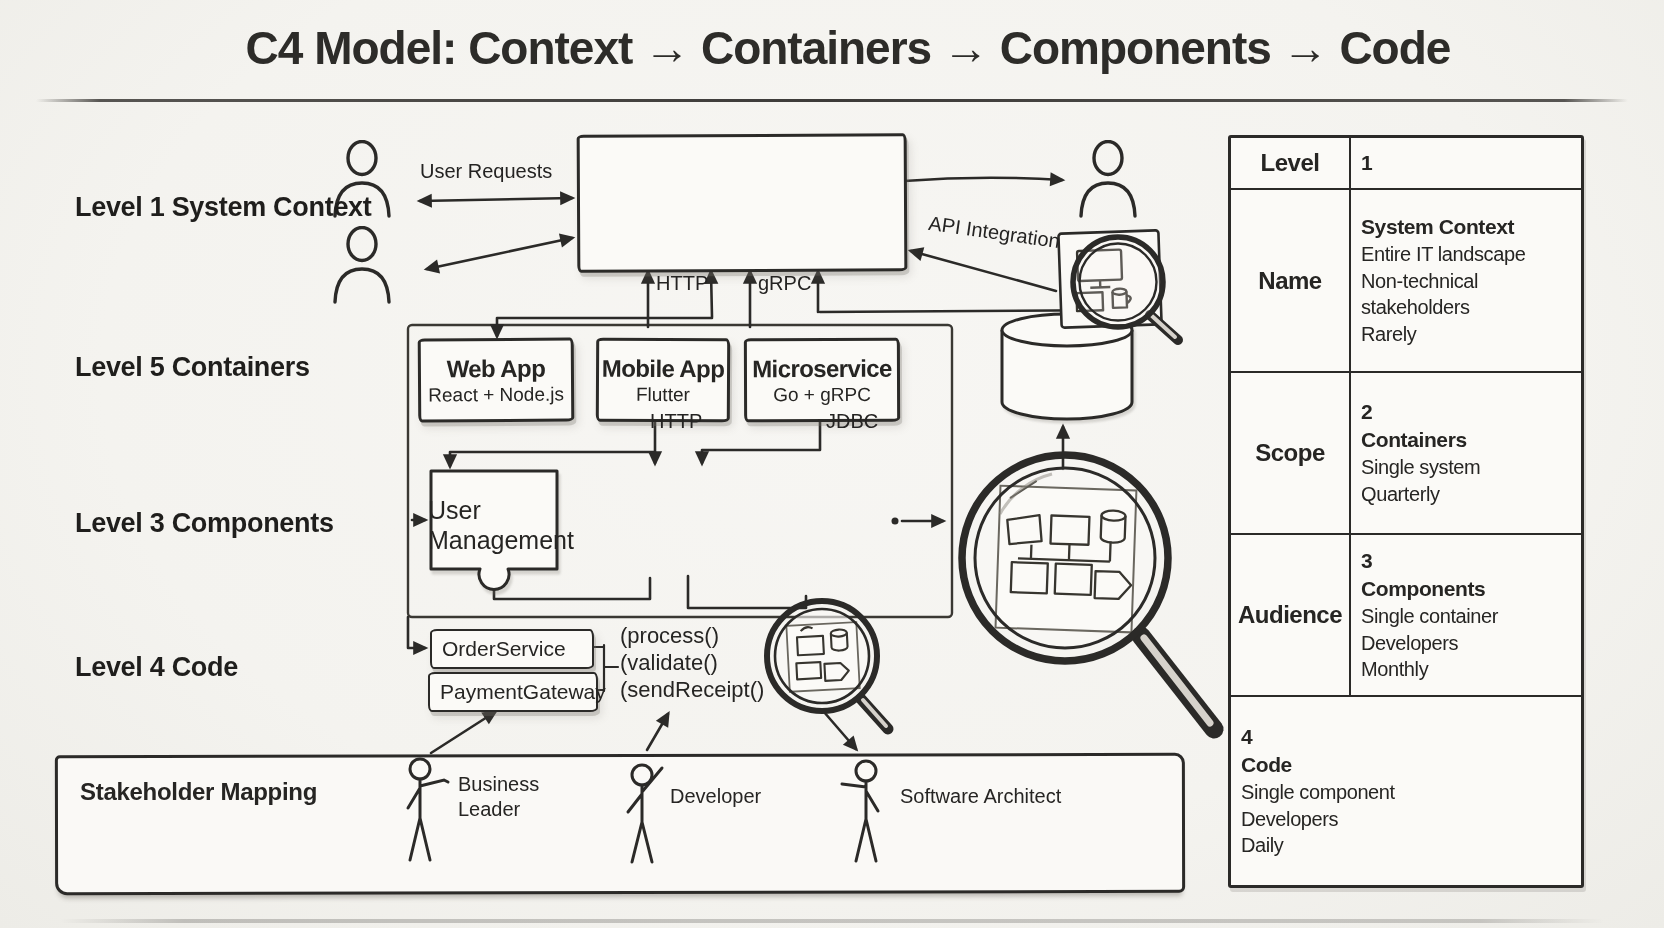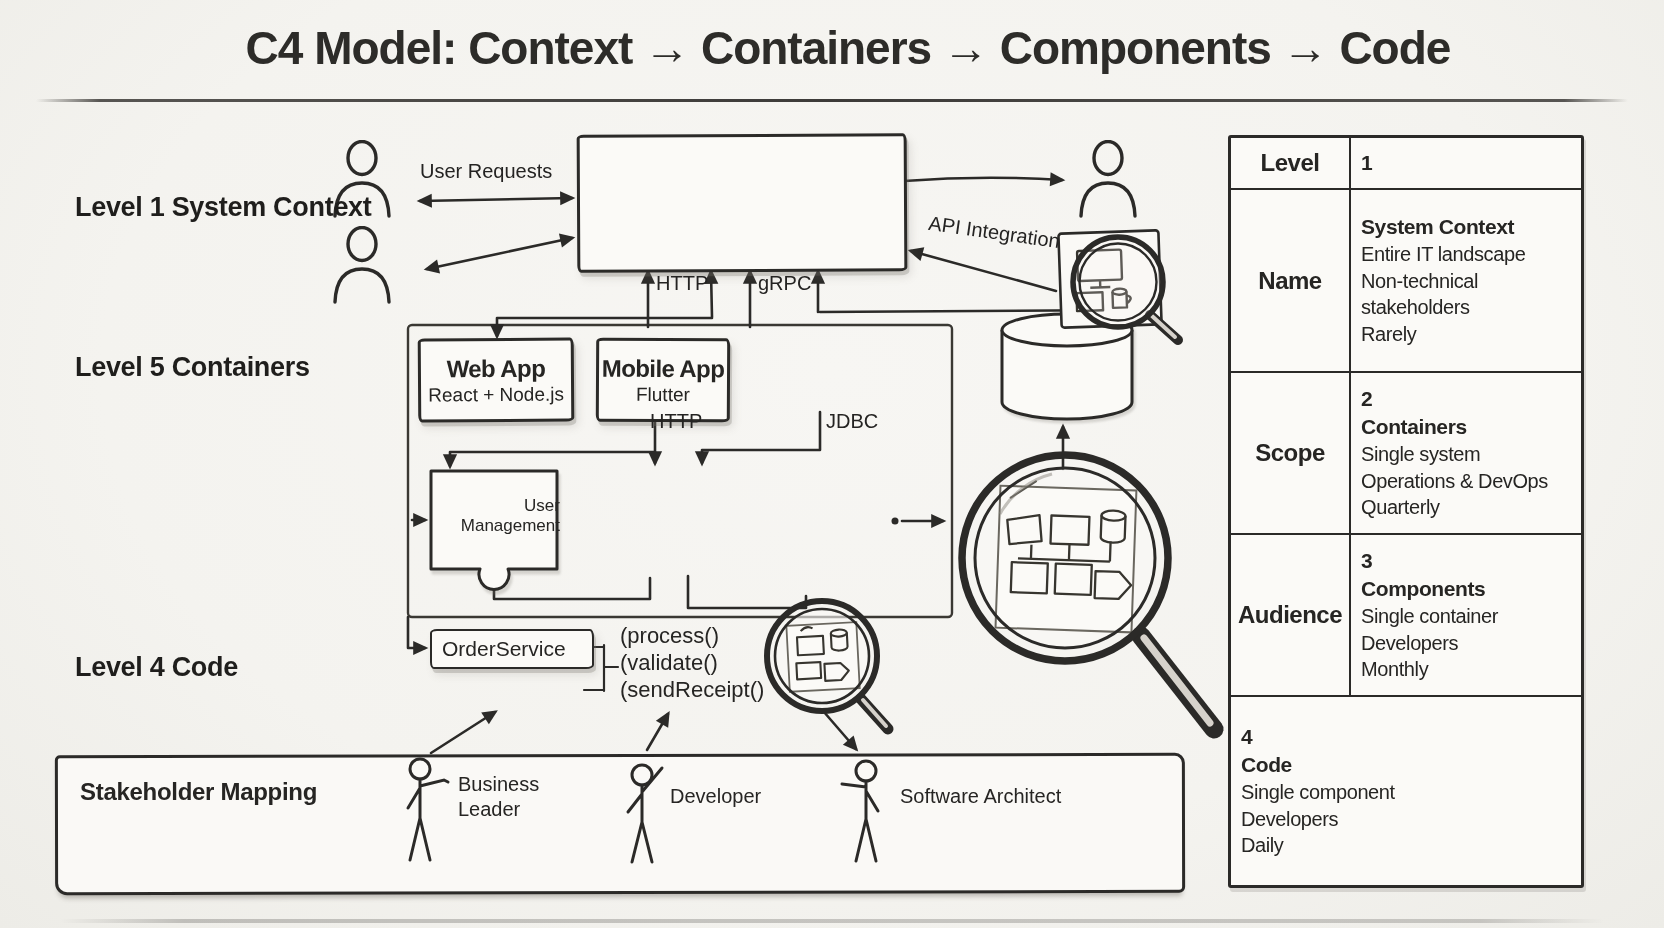--- a/index.html
+++ b/index.html
@@ -28,21 +28,21 @@
   .api-label{left:928px;top:221px;transform:rotate(8deg);}
   .person{position:absolute;z-index:3;}
   .person svg, .stick svg{display:block;}
   .pstroke{fill:none;stroke:#2b2a28;stroke-width:3.4;stroke-linecap:round;}
   .db{position:absolute;left:996px;top:308px;width:142px;height:118px;z-index:2;}
   .db svg{position:absolute;inset:0;filter:drop-shadow(2px 3px 1px rgba(120,115,108,.25));}
   .db-text{position:absolute;top:32px;width:100%;text-align:center;z-index:2;}
   .puzzle{position:absolute;z-index:2;}
   .puzzle svg{position:absolute;left:0;top:0;overflow:visible;filter:drop-shadow(2px 4px 1px rgba(120,115,108,.26));}
   .puzzle path{fill:#fbfaf7;stroke:#2b2a28;stroke-width:3;stroke-linejoin:round;}
-  .p-label{position:absolute;z-index:2;text-align:right;font-size:17px;line-height:1.18;}
+  .p-label{position:absolute;z-index:2;text-align:left;font-size:25px;line-height:1.18;}
   .code-box{display:flex;align-items:center;padding-left:10px;font-size:21px;border-width:2.6px;}
   .methods{position:absolute;left:620px;top:622px;z-index:4;font-size:22px;line-height:27px;}
   .mag{position:absolute;z-index:3;}
   .mag svg{display:block;overflow:visible;}
   .stakeholder-bar{position:absolute;left:55px;top:754px;width:1124px;height:134px;z-index:2;
     background:#faf9f6;border:3px solid #2b2a28;border-radius:5px 10px 6px 12px;transform:rotate(-.12deg);
     box-shadow:0 6px 5px -3px rgba(100,95,88,.4);}
   .sh-title{position:absolute;left:80px;top:778px;z-index:4;font-size:24px;font-weight:bold;letter-spacing:-.3px;}
   .stick{position:absolute;z-index:3;}
   .sstroke{fill:none;stroke:#2b2a28;stroke-width:3;stroke-linecap:round;}
@@ -94,20 +94,21 @@
     <path class="w" d="M1063,469 L1063,427" marker-end="url(#ah)"></path>
     <path class="w" d="M408,617 L408,648 L425,648" marker-end="url(#ah)"></path>
     <path class="w" d="M647,750 L668,714" marker-end="url(#ah)"></path>
     <path class="w" d="M431,753 L495,712" marker-end="url(#ah)"></path>
     <path class="w" d="M824,712 L856,749" marker-end="url(#ah)"></path>
     <path class="w" style="stroke-width:2.2" d="M581,647 L604,647 M584,690 L604,690 M604,645 L604,691 M604,667 L618,667"></path>
   </svg>
 
   <div class="lvl-label" style="top:192px">Level 1 System Context</div>
   <div class="lvl-label" style="top:352px">Level 5  Containers</div>
+  <div class="lvl-label" style="top:508px">Level 3  Components</div>
   <div class="lvl-label" style="top:652px">Level 4  Code</div>
 
   <div class="person" style="left:330px;top:140px">
     <svg width="64" height="80">
         <ellipse class="pstroke" cx="32" cy="18" rx="14" ry="16.5"></ellipse>
         <path class="pstroke" d="M5,76 C6,52 16,43 32,43 C48,43 58,52 59,76"></path>
       </svg>
   </div>
   <div class="person" style="left:330px;top:226px">
     <svg width="64" height="80">
@@ -130,40 +131,47 @@
   <div class="sketch-box system-box"></div>
 
   <div class="sketch-box container-box" style="left:418px;top:338px;width:150px;height:78px;transform:rotate(-.4deg)">
     <div class="c-title">Web App</div>
     <div class="c-sub">React + Node.js</div>
   </div>
   <div class="sketch-box container-box" style="left:596px;top:338px;width:128px;height:78px;transform:rotate(.3deg)">
     <div class="c-title">Mobile App</div>
     <div class="c-sub">Flutter</div>
   </div>
+  <div class="sketch-box container-box" style="left:744px;top:338px;width:150px;height:78px;transform:rotate(-.2deg)">
+    <div class="c-title">Microservice</div>
+    <div class="c-sub">Go + gRPC</div>
+  </div>
 
   <div class="db">
     <svg width="142" height="118" viewBox="0 0 142 118">
       <path d="M6,22 L6,94 A65,17 0 0 0 136,94 L136,22" fill="#fbfaf7" stroke="#2b2a28" stroke-width="3"></path>
       <ellipse cx="71" cy="22" rx="65" ry="16" fill="#fbfaf7" stroke="#2b2a28" stroke-width="3"></ellipse>
     </svg>
   </div>
 
   <div class="small-label" style="left:650px;top:410px">HTTP</div>
   <div class="small-label" style="left:826px;top:410px">JDBC</div>
 
   <div class="puzzle" style="left:428px;top:468px;width:132px;height:126px">
     <svg width="132" height="126" viewBox="0 0 132 126">
       <path d="M3,3 L129,3 L129,101 L80,101 A15,15 0 1 1 52,101 L3,101 Z"></path>
     </svg>
     <div class="p-label" style="left:0;top:28px;width:132px">User Management</div>
   </div>
 
   <div class="sketch-box code-box" style="left:430px;top:629px;width:150px;height:36px">
     <span>OrderService</span>
+  </div>
+  <div class="sketch-box code-box" style="left:428px;top:672px;width:156px;height:36px">
+    <span>PaymentGateway</span>
   </div>
   <div class="methods">
     <div>(process()</div>
     <div>(validate()</div>
     <div>(sendReceipt()</div>
   </div>
 
   <div class="mag" style="left:934px;top:436px">
     <svg width="312" height="322" viewBox="0 0 312 322">
       <line x1="207" y1="200" x2="280" y2="293" stroke="#2b2a28" stroke-width="19" stroke-linecap="round"></line>
@@ -277,21 +285,20 @@
         <div class="t-line">Non-technical stakeholders</div>
         <div class="t-line">Rarely</div>
       </div>
     </div>
     <div class="t-row" style="flex:0 0 160px">
       <div class="t-head">Scope</div>
       <div class="t-val">
         <div class="t-line bold">2</div>
         <div class="t-line bold">Containers</div>
         <div class="t-line">Single system</div>
-        <div class="t-line">Operations &amp; DevOps</div>
         <div class="t-line">Quarterly</div>
       </div>
     </div>
     <div class="t-row" style="flex:0 0 160px">
       <div class="t-head">Audience</div>
       <div class="t-val">
         <div class="t-line bold">3</div>
         <div class="t-line bold">Components</div>
         <div class="t-line">Single container</div>
         <div class="t-line">Developers</div>

